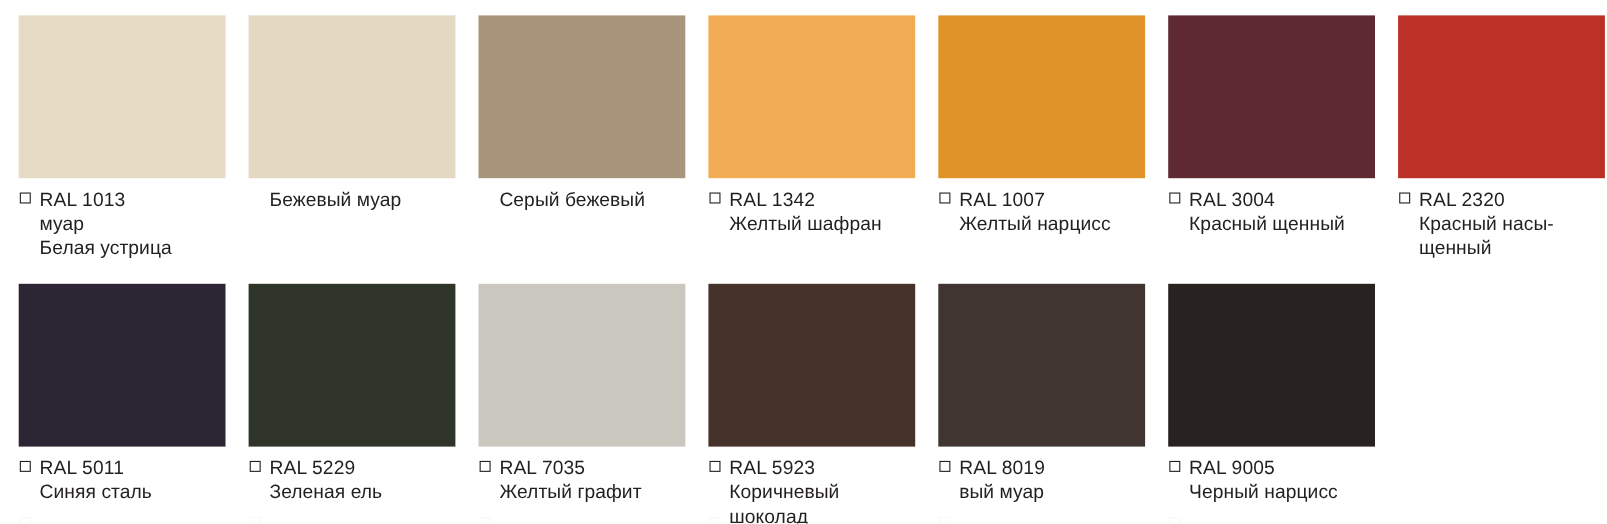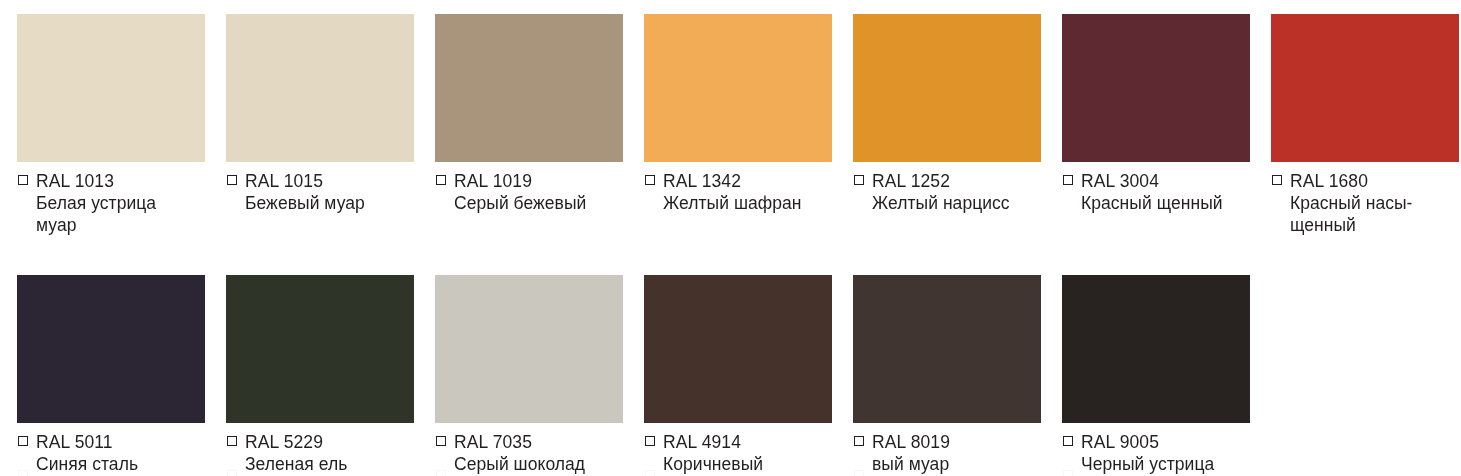--- a/index.html
+++ b/index.html
@@ -22,21 +22,21 @@
     box-sizing: border-box;
     padding: 14px 0 0 0;
   }
   .swatch-row {
     display: flex;
     flex-direction: row;
     align-items: flex-start;
     width: 1461px;
   }
   .swatch-row.row-1 { height: 244px; }
-  .swatch-row.row-2 { height: 168px; margin-top: 17px; }
+  .swatch-row.row-2 { height: 168px; }
 
   .swatch-cell {
     width: 209px;
     flex: 0 0 209px;
     box-sizing: border-box;
     padding-left: 17px;
     padding-right: 0;
   }
   .swatch-cell.empty-cell { visibility: hidden; }
 
@@ -108,44 +108,36 @@
 
   <div class="swatch-row row-1">
       <div class="swatch-cell">
         <div class="swatch-chip" title="RAL 1013" style="background: rgb(230, 220, 198);"></div>
         <div class="swatch-label">
           <div class="swatch-code-line">
             <span class="checkbox-glyph"></span>
             <span class="swatch-code">RAL 1013</span>
           </div>
           <div class="swatch-name">
+            <span class="name-line">муар</span>
             <span class="name-line">Белая устрица</span>
-            <span class="name-line">муар</span>
           </div>
         </div>
       </div>
       <div class="swatch-cell">
         <div class="swatch-chip" title="RAL 1015" style="background: rgb(227, 217, 194);"></div>
         <div class="swatch-label">
-          <div class="swatch-code-line">
-            <span class="checkbox-glyph"></span>
-            <span class="swatch-code">RAL 1015</span>
-          </div>
           <div class="swatch-name">
             <span class="name-line">Бежевый муар</span>
           </div>
         </div>
       </div>
       <div class="swatch-cell">
         <div class="swatch-chip" title="RAL 1019" style="background: rgb(168, 149, 124);"></div>
         <div class="swatch-label">
-          <div class="swatch-code-line">
-            <span class="checkbox-glyph"></span>
-            <span class="swatch-code">RAL 1019</span>
-          </div>
           <div class="swatch-name">
             <span class="name-line">Серый бежевый</span>
           </div>
         </div>
       </div>
       <div class="swatch-cell">
         <div class="swatch-chip" title="RAL 1017" style="background: rgb(242, 172, 85);"></div>
         <div class="swatch-label">
           <div class="swatch-code-line">
             <span class="checkbox-glyph"></span>
@@ -154,21 +146,21 @@
           <div class="swatch-name">
             <span class="name-line">Желтый шафран</span>
           </div>
         </div>
       </div>
       <div class="swatch-cell">
         <div class="swatch-chip" title="RAL 1007" style="background: rgb(224, 147, 40);"></div>
         <div class="swatch-label">
           <div class="swatch-code-line">
             <span class="checkbox-glyph"></span>
-            <span class="swatch-code">RAL 1252</span>
+            <span class="swatch-code">RAL 1007</span>
           </div>
           <div class="swatch-name">
             <span class="name-line">Желтый нарцисс</span>
           </div>
         </div>
       </div>
       <div class="swatch-cell">
         <div class="swatch-chip" title="RAL 3004" style="background: rgb(95, 41, 50);"></div>
         <div class="swatch-label">
           <div class="swatch-code-line">
@@ -178,21 +170,21 @@
           <div class="swatch-name">
             <span class="name-line">Красный щенный</span>
           </div>
         </div>
       </div>
       <div class="swatch-cell">
         <div class="swatch-chip" title="RAL 3020" style="background: rgb(188, 49, 39);"></div>
         <div class="swatch-label">
           <div class="swatch-code-line">
             <span class="checkbox-glyph"></span>
-            <span class="swatch-code">RAL 1680</span>
+            <span class="swatch-code">RAL 2320</span>
           </div>
           <div class="swatch-name">
             <span class="name-line">Красный насы-</span>
             <span class="name-line">щенный</span>
           </div>
         </div>
       </div>
     </div>
   <div class="swatch-row row-2">
       <div class="swatch-cell">
@@ -220,30 +212,30 @@
         </div>
       </div>
       <div class="swatch-cell">
         <div class="swatch-chip" title="RAL 7035" style="background: rgb(201, 199, 190);"></div>
         <div class="swatch-label">
           <div class="swatch-code-line">
             <span class="checkbox-glyph"></span>
             <span class="swatch-code">RAL 7035</span>
           </div>
           <div class="swatch-name">
-            <span class="name-line">Серый шоколад</span>
+            <span class="name-line">Желтый графит</span>
           </div>
         </div>
       </div>
       <div class="swatch-cell">
         <div class="swatch-chip" title="RAL 8017" style="background: rgb(69, 50, 43);"></div>
         <div class="swatch-label">
           <div class="swatch-code-line">
             <span class="checkbox-glyph"></span>
-            <span class="swatch-code">RAL 4914</span>
+            <span class="swatch-code">RAL 5923</span>
           </div>
           <div class="swatch-name">
             <span class="name-line">Коричневый</span>
             <span class="name-line">шоколад</span>
           </div>
         </div>
       </div>
       <div class="swatch-cell">
         <div class="swatch-chip" title="RAL 8019" style="background: rgb(64, 53, 49);"></div>
         <div class="swatch-label">
@@ -257,21 +249,21 @@
         </div>
       </div>
       <div class="swatch-cell">
         <div class="swatch-chip" title="RAL 9005" style="background: rgb(40, 35, 32);"></div>
         <div class="swatch-label">
           <div class="swatch-code-line">
             <span class="checkbox-glyph"></span>
             <span class="swatch-code">RAL 9005</span>
           </div>
           <div class="swatch-name">
-            <span class="name-line">Черный устрица</span>
+            <span class="name-line">Черный нарцисс</span>
           </div>
         </div>
       </div>
       <div class="swatch-cell empty-cell"></div>
     </div>
 
   <div class="cutoff-row">
     <div class="cutoff-cell" style="left:18px"></div>
     <div class="cutoff-cell" style="left:227px"></div>
     <div class="cutoff-cell" style="left:436px"></div>

